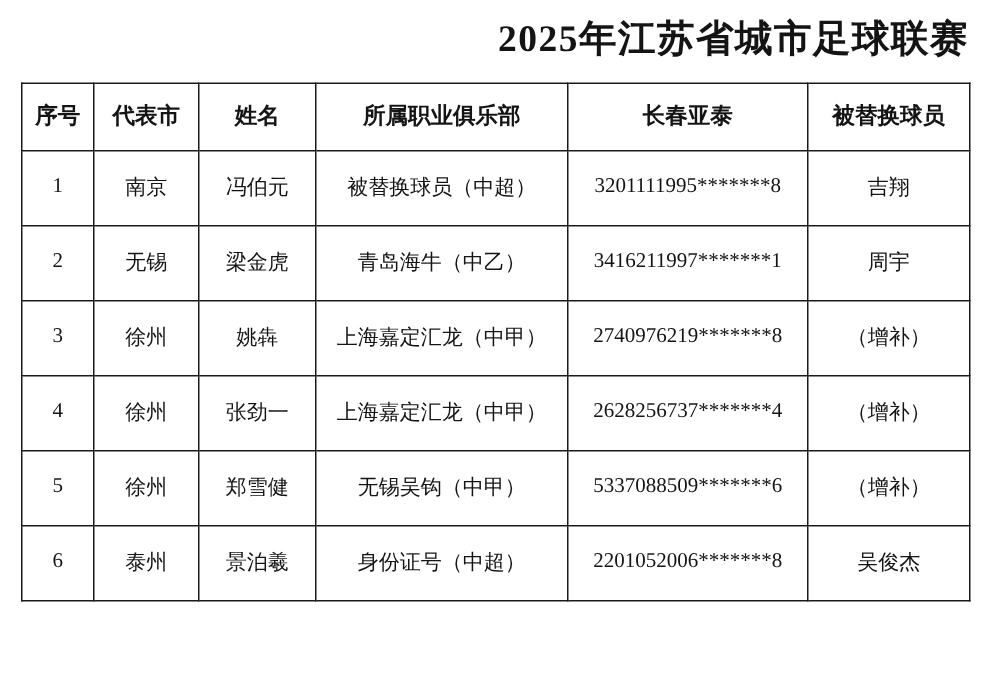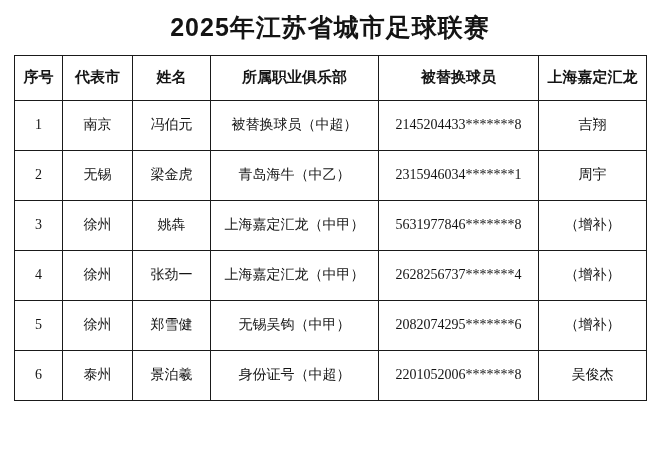--- a/index.html
+++ b/index.html
@@ -25,21 +25,22 @@
   .title-block {
     text-align: center;
     margin-bottom: 10px;
   }
   .title-line {
     font-size: 25px;
     font-weight: bold;
     line-height: 1.38;
     letter-spacing: 1px;
     color: #141414;
-    font-family: Liberation Sans, sans-serif;
+    font-family: Liberation Serif, serif;
+    text-align: right;
   }
   table.roster {
     border-collapse: collapse;
     width: 632px;
     margin: 0 auto;
     table-layout: fixed;
   }
   table.roster th,
   table.roster td {
     border: 1px solid #1a1a1a;
@@ -88,63 +89,63 @@
       <col class="col-club">
       <col class="col-id">
       <col class="col-repl">
     </colgroup>
     <thead>
       <tr>
         <th>序号</th>
         <th>代表市</th>
         <th>姓名</th>
         <th>所属职业俱乐部</th>
+        <th>长春亚泰</th>
         <th>被替换球员</th>
-        <th>上海嘉定汇龙</th>
       </tr>
     </thead>
     <tbody>
       <tr>
         <td>1</td>
         <td>南京</td>
         <td>冯伯元</td>
         <td>被替换球员（中超）</td>
-        <td class="idnum">2145204433*******8</td>
+        <td class="idnum">3201111995*******8</td>
         <td>吉翔</td>
       </tr>
       <tr>
         <td>2</td>
         <td>无锡</td>
         <td>梁金虎</td>
         <td>青岛海牛（中乙）</td>
-        <td class="idnum">2315946034*******1</td>
+        <td class="idnum">3416211997*******1</td>
         <td>周宇</td>
       </tr>
       <tr>
         <td>3</td>
         <td>徐州</td>
         <td>姚犇</td>
         <td>上海嘉定汇龙（中甲）</td>
-        <td class="idnum">5631977846*******8</td>
+        <td class="idnum">2740976219*******8</td>
         <td>（增补）</td>
       </tr>
       <tr>
         <td>4</td>
         <td>徐州</td>
         <td>张劲一</td>
         <td>上海嘉定汇龙（中甲）</td>
         <td class="idnum">2628256737*******4</td>
         <td>（增补）</td>
       </tr>
       <tr>
         <td>5</td>
         <td>徐州</td>
         <td>郑雪健</td>
         <td>无锡吴钩（中甲）</td>
-        <td class="idnum">2082074295*******6</td>
+        <td class="idnum">5337088509*******6</td>
         <td>（增补）</td>
       </tr>
       <tr>
         <td>6</td>
         <td>泰州</td>
         <td>景泊羲</td>
         <td>身份证号（中超）</td>
         <td class="idnum">2201052006*******8</td>
         <td>吴俊杰</td>
       </tr>

